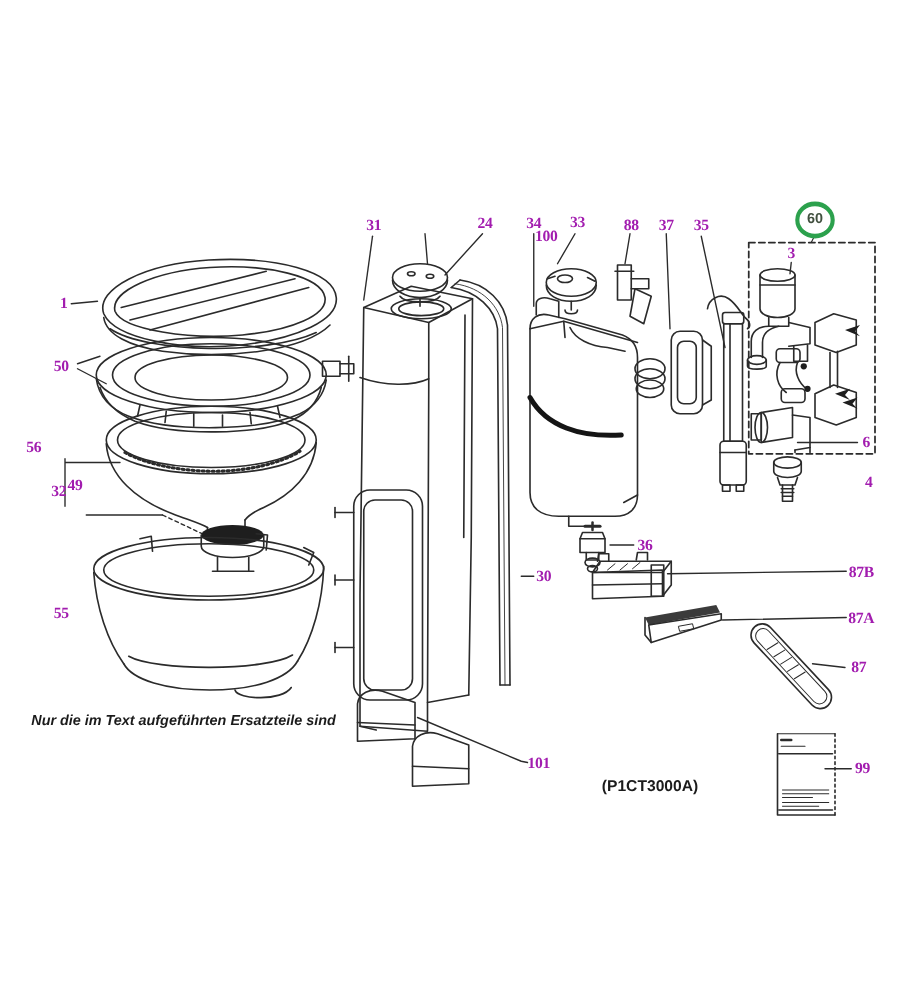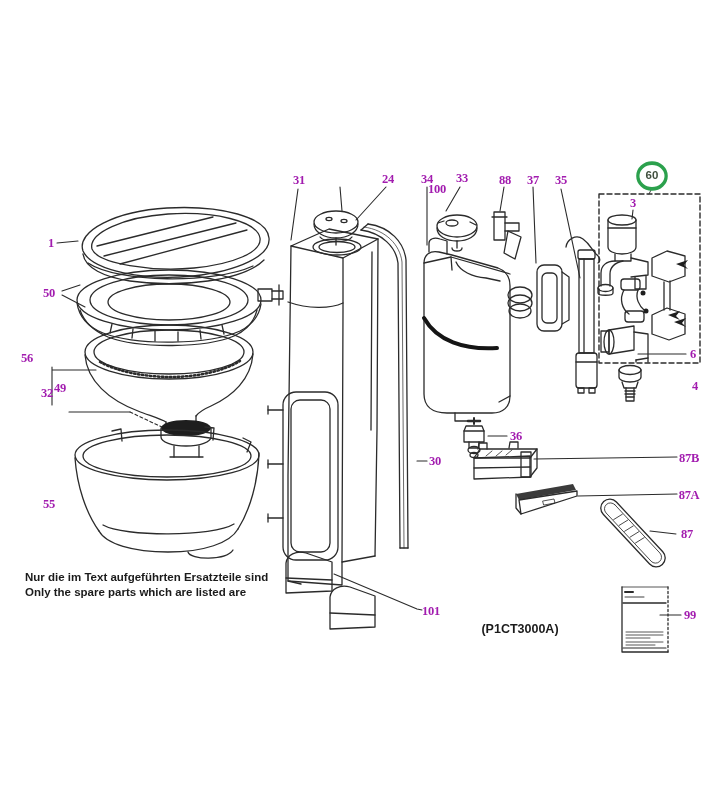--- a/index.html
+++ b/index.html
@@ -14,21 +14,21 @@
     white-space:nowrap;line-height:1;font-family:Liberation Serif, serif;
   }
   .circle-callout{
     position:absolute;transform:translate(-50%,-50%);
     width:25px;height:22px;border:2.5px solid #2ca14d;border-radius:50%;
     display:flex;align-items:center;justify-content:center;
     font-weight:bold;font-size:11.5px;color:#41503f;line-height:1;text-align:center;
   }
   .note{
     position:absolute;left:25px;top:570px;width:280px;
-    font-weight:bold;font-size:11.5px;line-height:14.5px;color:#1b1b1b;
+    font-weight:bold;font-size:11.5px;line-height:14.5px;color:#1b1b1b;font-style:italic;
   }
   .product-code{
     position:absolute;left:520px;top:629px;transform:translate(-50%,-50%);
     font-weight:bold;font-size:12.5px;color:#1b1b1b;white-space:nowrap;
   }
 </style>
 </head>
 <body>
 
 <div class="page">
@@ -322,21 +322,21 @@
 
       <ellipse cx="652" cy="176" rx="14.5" ry="13.5" stroke="#2ca14d" stroke-width="2.6"></ellipse>
     </g>
   </svg>
 
   <div class="callout" style="left: 51px; top: 243px;">1</div>
   <div class="callout" style="left: 49px; top: 293px;">50</div>
   <div class="callout" style="left: 27px; top: 358px;">56</div>
   <div class="callout" style="left: 47px; top: 393px;">32</div>
   <div class="callout" style="left: 60px; top: 388px; text-align: center;">49</div>
-  <div class="callout" style="left: 49px; top: 504px;">55</div>
+  <div class="callout" style="left: 49px; top: 491px;">55</div>
   <div class="callout" style="left: 299px; top: 180px;">31</div>
   <div class="callout" style="left: 340px; top: 179px; margin-left: 48px;">24</div>
   <div class="callout" style="left: 389px; top: 189px; margin-left: 48px;">100</div>
   <div class="callout" style="left: 427px; top: 179px;">34</div>
   <div class="callout" style="left: 462px; top: 178px;">33</div>
   <div class="callout" style="left: 505px; top: 180px;">88</div>
   <div class="callout" style="left: 533px; top: 180px;">37</div>
   <div class="callout" style="left: 561px; top: 180px;">35</div>
   <div class="callout" style="left: 633px; top: 203px;">3</div>
   <div class="callout" style="left: 693px; top: 354px;">6</div>
@@ -346,18 +346,17 @@
   <div class="callout" style="left: 689px; top: 458px;">87B</div>
   <div class="callout" style="left: 689px; top: 495px;">87A</div>
   <div class="callout" style="left: 687px; top: 534px;">87</div>
   <div class="callout" style="left: 690px; top: 615px;">99</div>
   <div class="callout" style="left: 431px; top: 611px;">101</div>
 
   <div class="circle-callout" style="left: 652px; top: 176px;">60</div>
 
   <div class="note">
     <div>Nur die im Text aufgeführten Ersatzteile sind</div>
-    <div>Only the spare parts which are listed are</div>
   </div>
 
   <div class="product-code">(P1CT3000A)</div>
 
 </div>
 
 </body></html>

